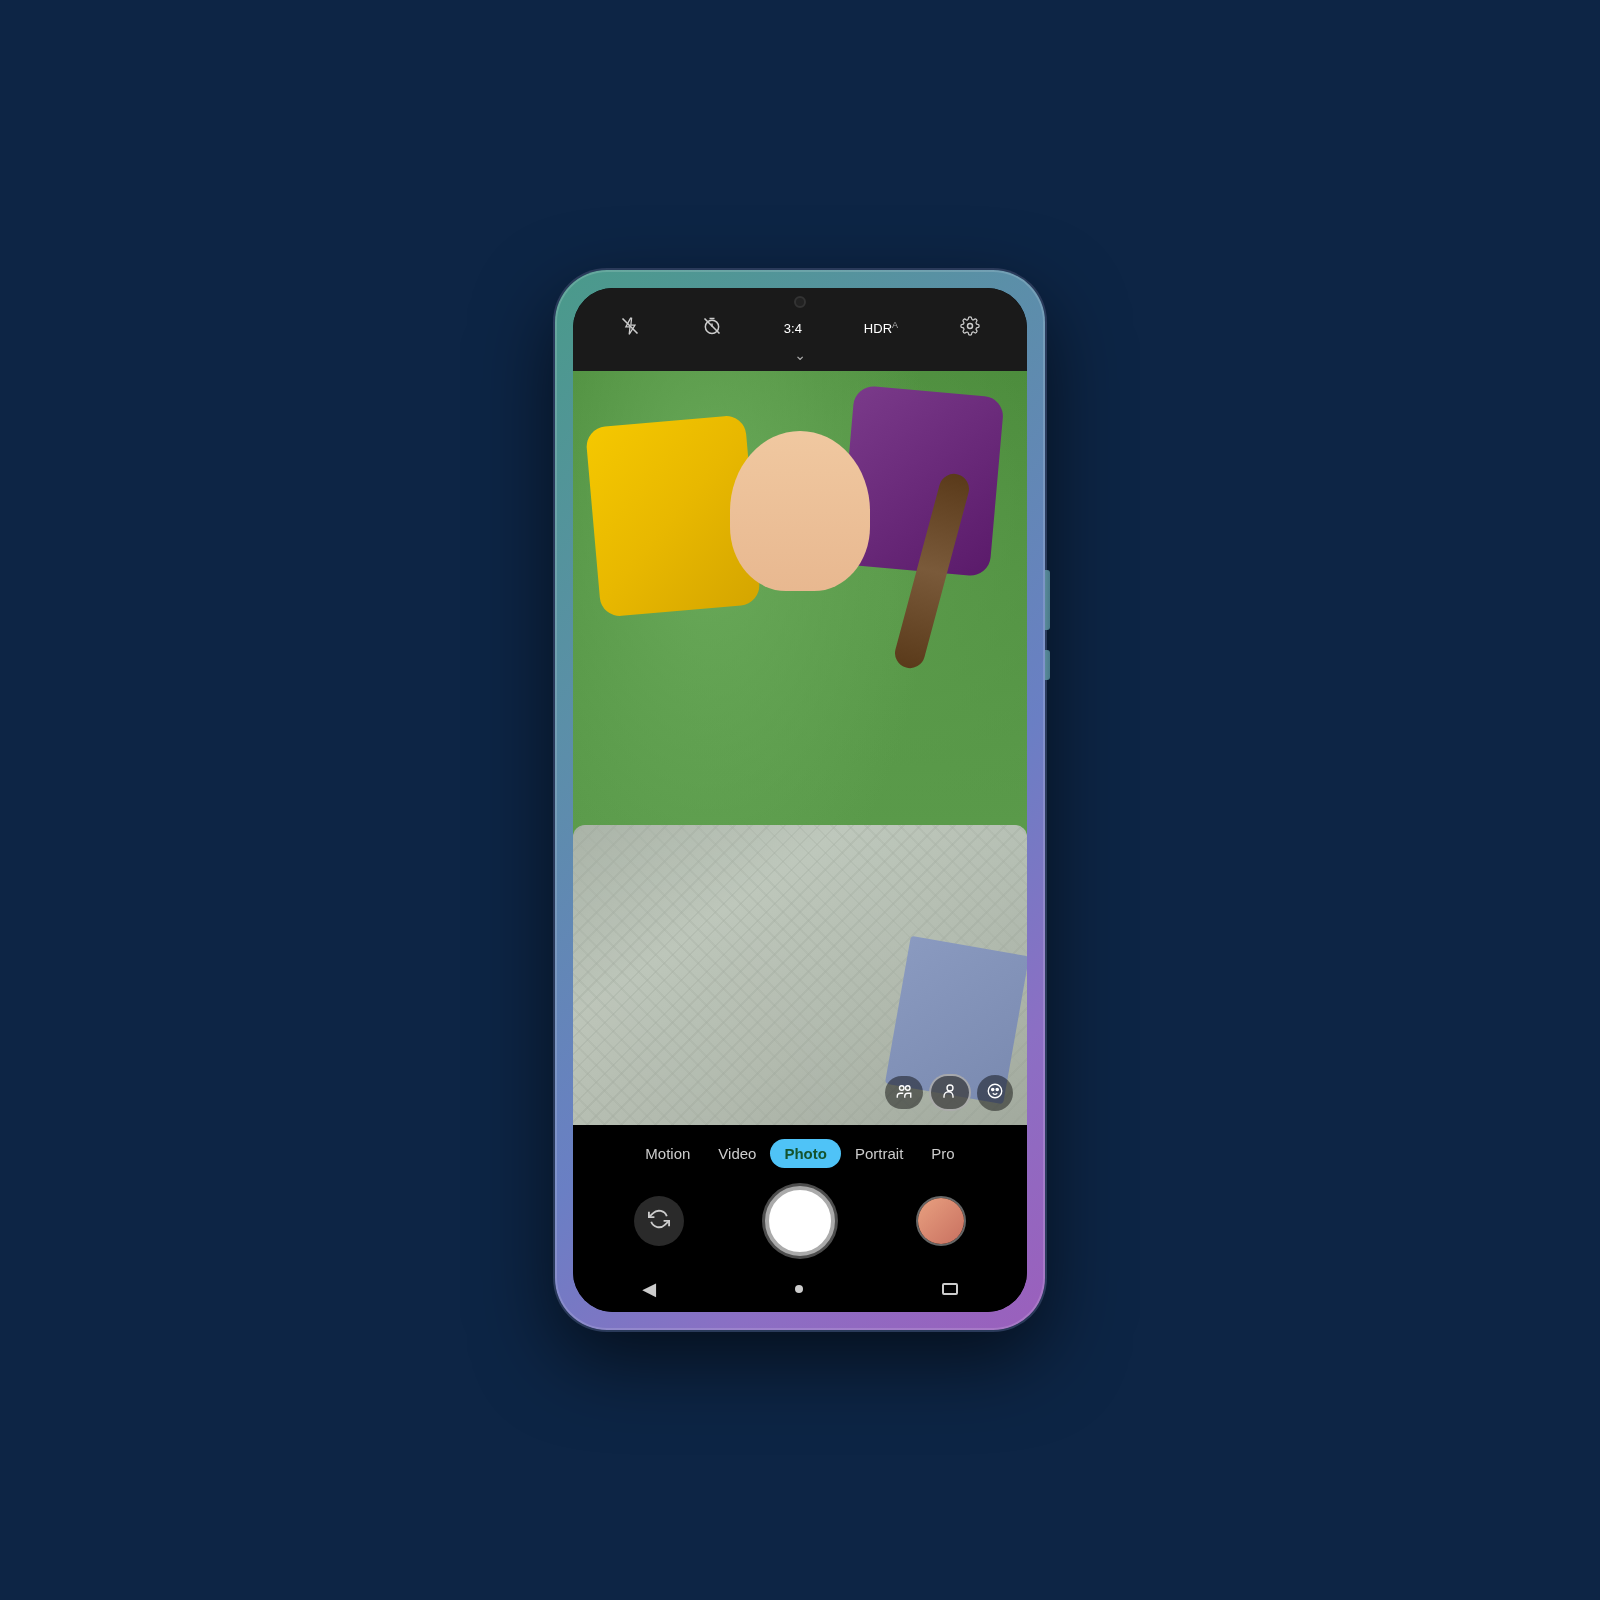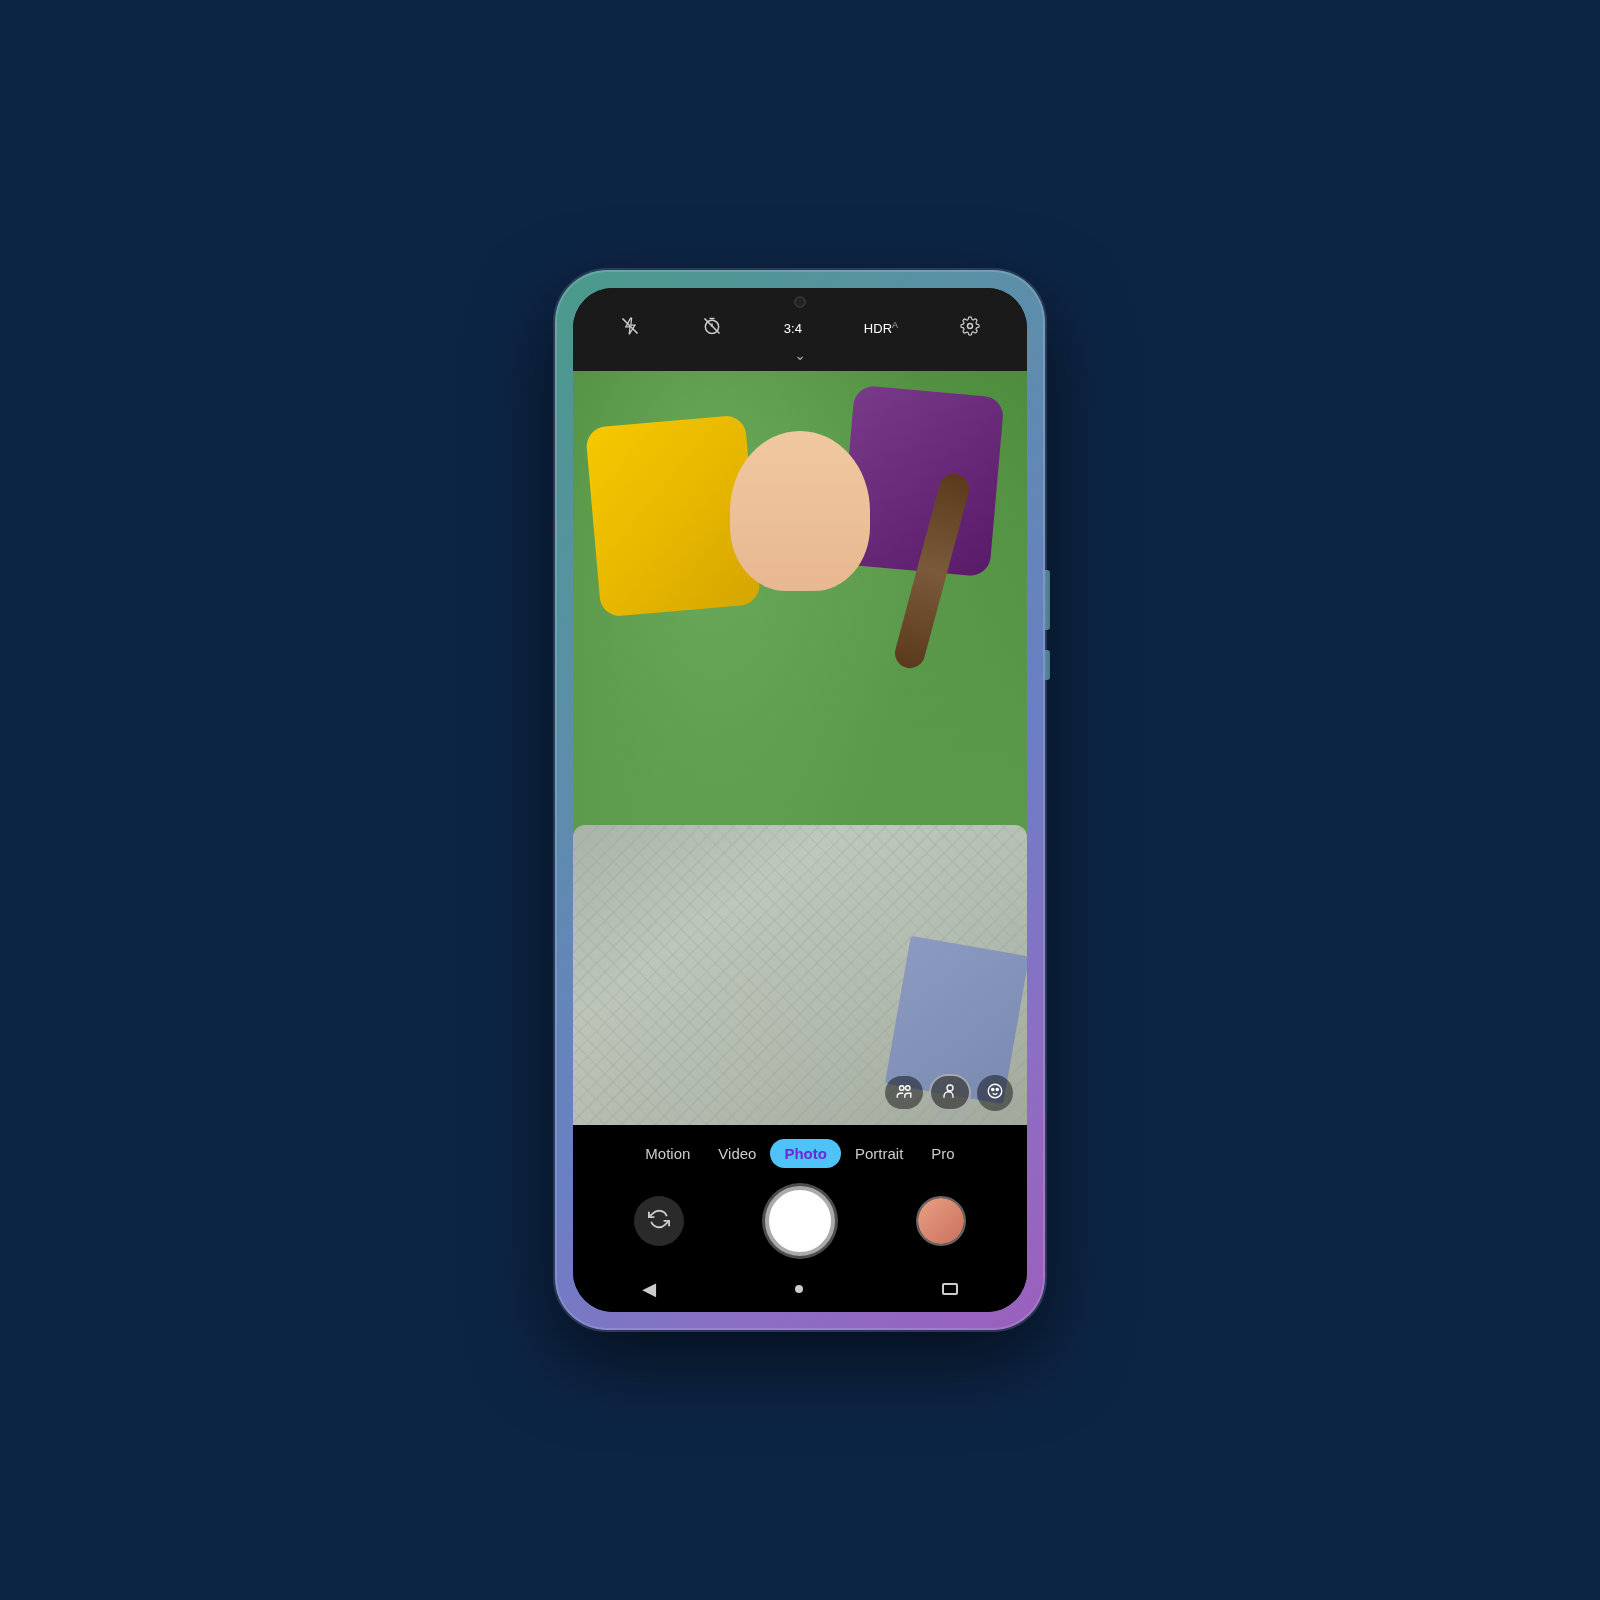--- a/index.html
+++ b/index.html
@@ -236,21 +236,21 @@
       color: #ccc;
       font-size: 15px;
       padding: 6px 14px;
       cursor: pointer;
       border-radius: 20px;
       white-space: nowrap;
     }
 
     .mode-item.active {
       background: #4fc3f7;
-      color: #6d28d9;
+      color: #14532d;
       font-weight: 600;
       border-radius: 20px;
     }
 
     
     .shutter-row {
       background: #000;
       display: flex;
       align-items: center;
       justify-content: space-around;

